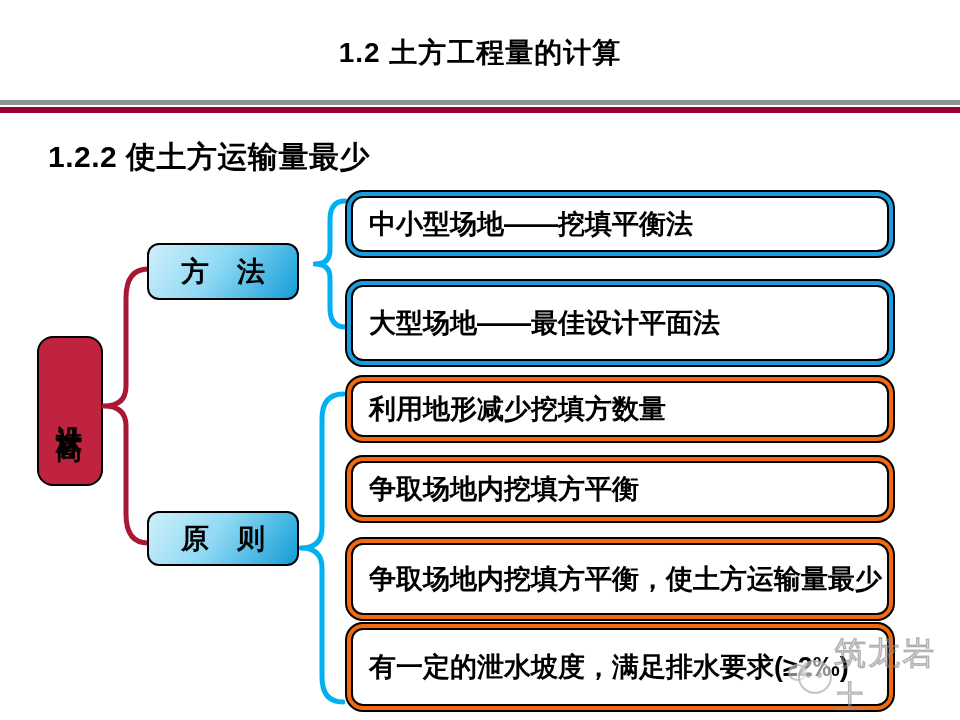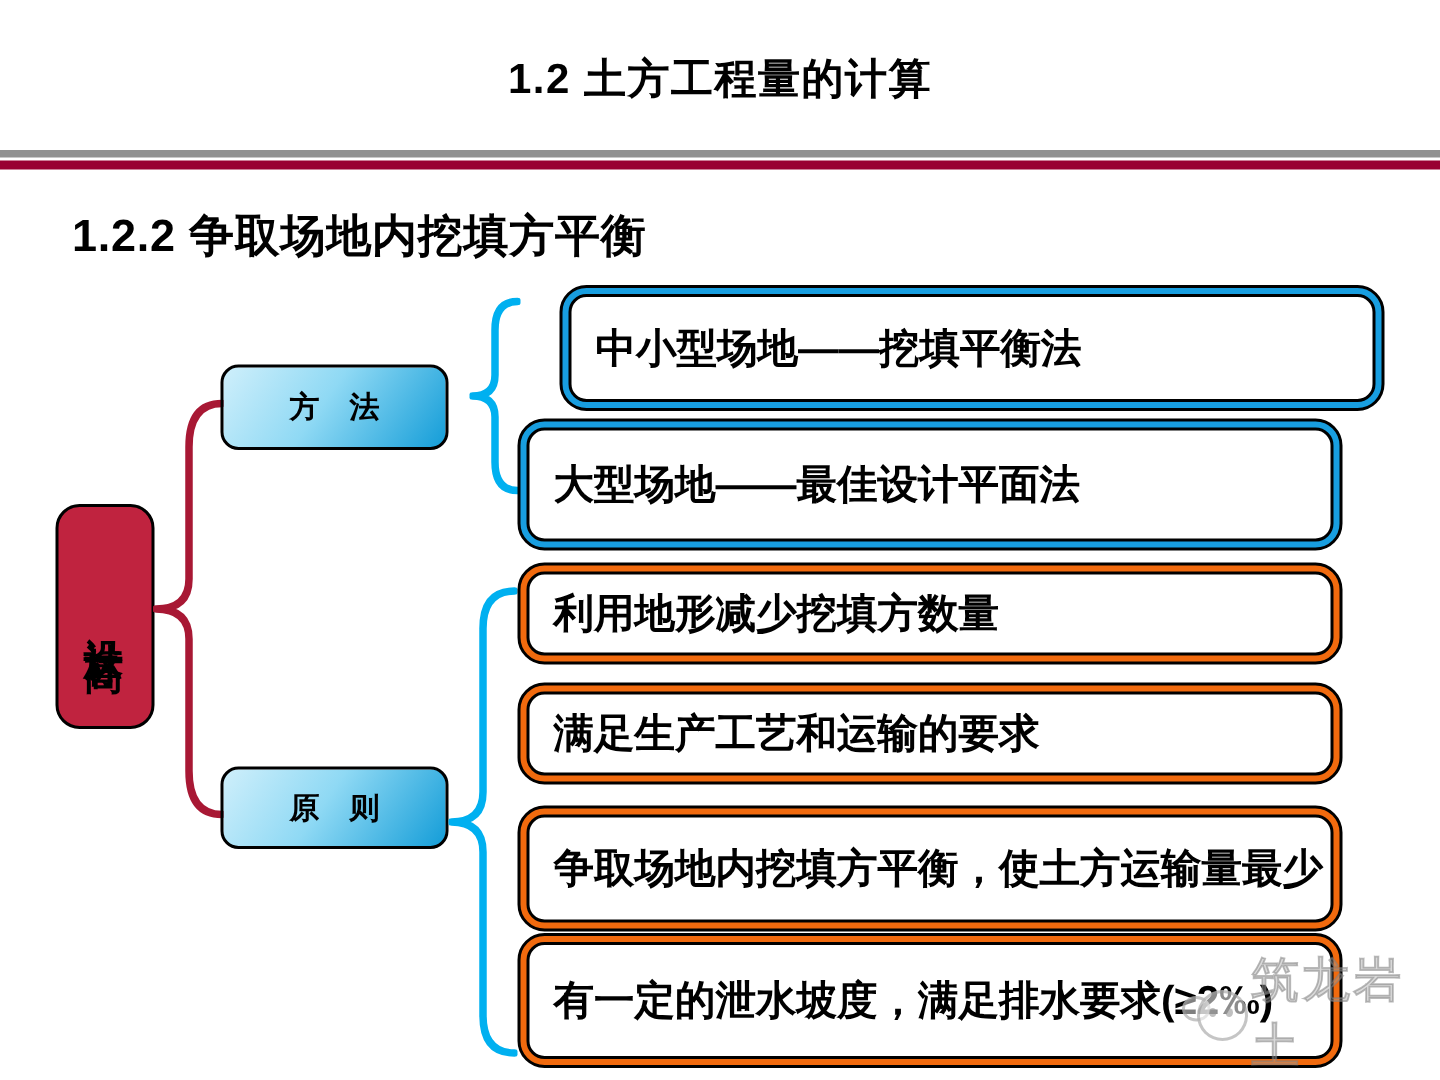--- a/index.html
+++ b/index.html
@@ -40,38 +40,38 @@
   .brace-cyan path { stroke:var(--cyan,#00B0F0); stroke-width:5; }
   
   .branch-node {
     position:absolute; left:147px; width:152px;
     box-sizing:border-box; border:2px solid #000; border-radius:12px;
     background:linear-gradient(125deg,
       var(--branch-gradient-start,#CFEFFB) 0%,
       var(--branch-gradient-mid,#8FD9F4) 45%,
       var(--branch-gradient-end,#149DD8) 100%);
     display:flex; align-items:center; justify-content:center;
-    font-size:20px; font-weight:bold;
+    font-size:28px; font-weight:bold;
   }
   .branch-method    { top:243px; height:57px; }
   .branch-principle { top:511px; height:55px;align-items:center; }
   
   .leaf {
     position:absolute; left:345px; width:550px;
     box-sizing:border-box; border:2px solid #000; border-radius:18px;
     padding:4px; display:flex;
   }
   .leaf-blue   { background:var(--blue-band,#189EE0); }
   .leaf-orange { background:var(--orange-band,#F16A0E); }
   .leaf-inner {
     flex:1; background:#fff; border:2px solid #000; border-radius:12px;
     display:flex; align-items:center; padding:0 16px;
     font-size:27px; font-weight:bold; white-space:nowrap; overflow:hidden;
   }
-  .leaf-m1 { top:190px; height:84px;margin-left:28px; }
+  .leaf-m1 { top:190px; height:68px; }
   .leaf-m2 { top:279px; height:88px; }
   .leaf-p1 { top:375px; height:68px; }
   .leaf-p2 { top:455px; height:68px; }
   .leaf-p3 { top:537px; height:84px; }
   .leaf-p4 { top:622px; height:90px; }
   
   .watermark {
     position:absolute; left:786px; top:650px; height:52px;
     display:flex; align-items:center; z-index:5; pointer-events:none;
   }
@@ -96,21 +96,21 @@
   }
 </style>
 </head>
 <body>
 
 <div class="slide">
 
   <div class="slide-title">1.2 土方工程量的计算</div>
   <div class="rule-gray"></div>
   <div class="rule-red"></div>
-  <div class="section-heading">1.2.2 争取场地内挖填方平衡</div>
+  <div class="section-heading">1.2.2 使土方运输量最少</div>
 
   <div class="root-node">
     <span class="root-node-label">设计标高</span>
   </div>
 
   <svg class="brace brace-red" style="left:102px; top:266px;" width="48" height="280" viewBox="0 0 48 280">
     <path d="M 46 3 Q 24 3 24 32 L 24 120 Q 24 140 2 140 Q 24 140 24 160 L 24 248 Q 24 277 46 277"></path>
   </svg>
 
   <div class="branch-node branch-method">
@@ -132,21 +132,21 @@
     <div class="leaf-inner">中小型场地——挖填平衡法</div>
   </div>
   <div class="leaf leaf-blue leaf-m2">
     <div class="leaf-inner">大型场地——最佳设计平面法</div>
   </div>
 
   <div class="leaf leaf-orange leaf-p1">
     <div class="leaf-inner">利用地形减少挖填方数量</div>
   </div>
   <div class="leaf leaf-orange leaf-p2">
-    <div class="leaf-inner">满足生产工艺和运输的要求</div>
+    <div class="leaf-inner">争取场地内挖填方平衡</div>
   </div>
   <div class="leaf leaf-orange leaf-p3">
     <div class="leaf-inner">争取场地内挖填方平衡，使土方运输量最少</div>
   </div>
   <div class="leaf leaf-orange leaf-p4">
     <div class="leaf-inner">有一定的泄水坡度，满足排水要求(≥2‰)</div>
   </div>
 
   <div class="watermark">
     <div class="wm-icon">

